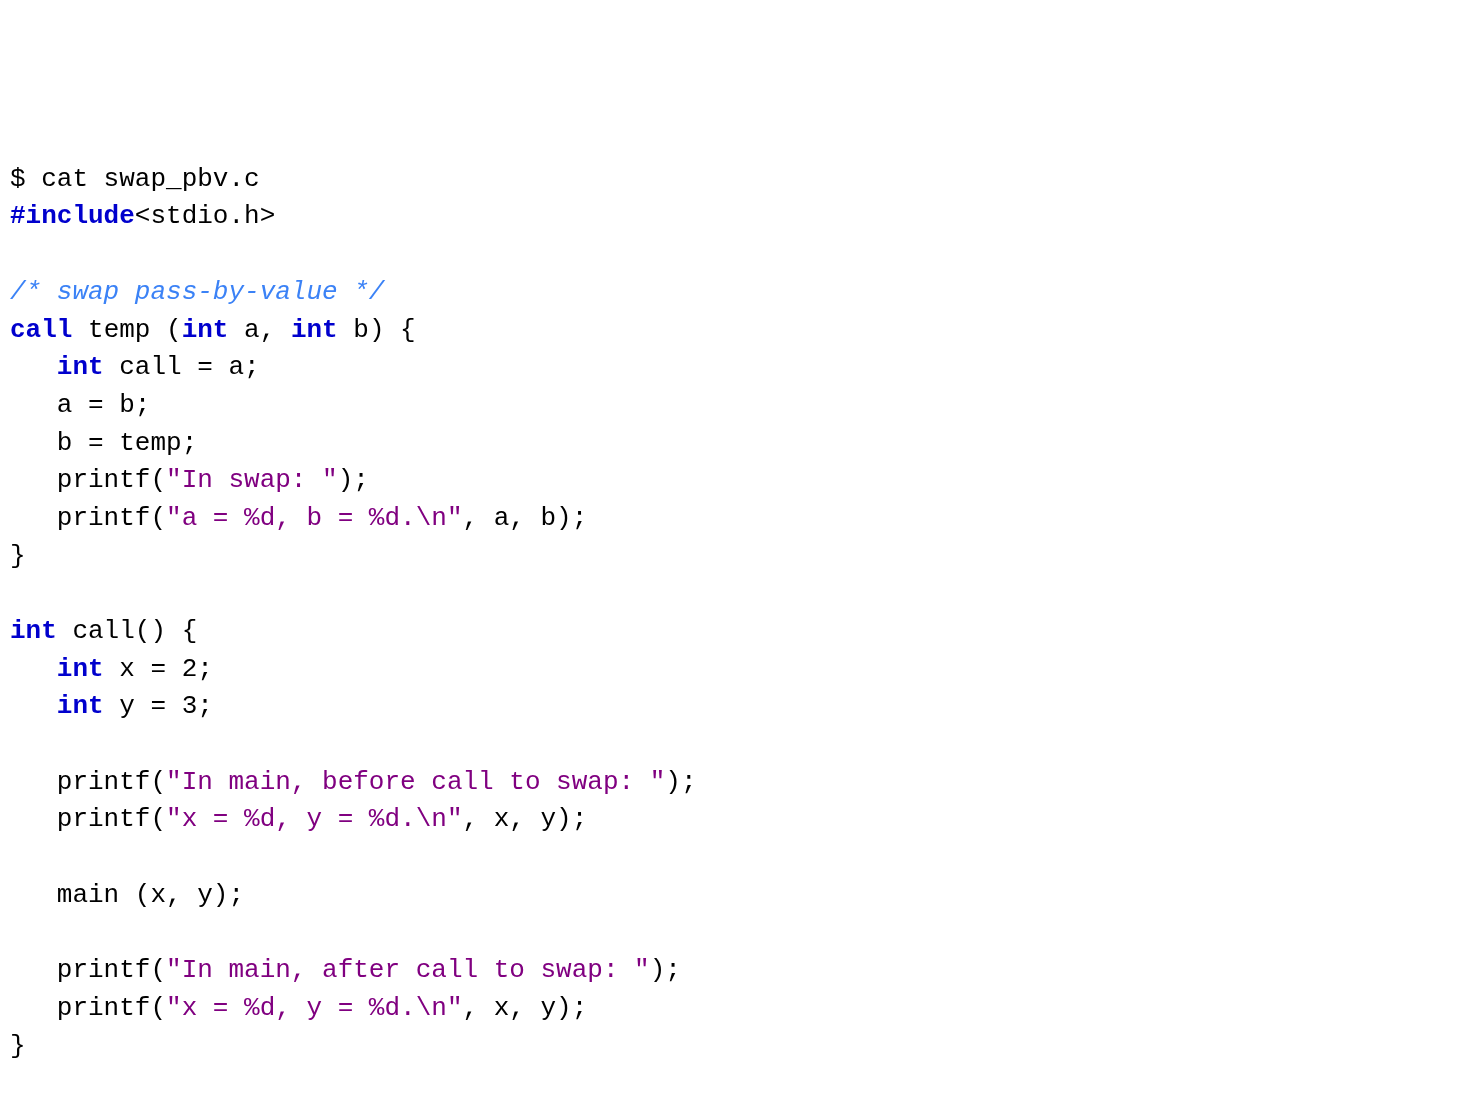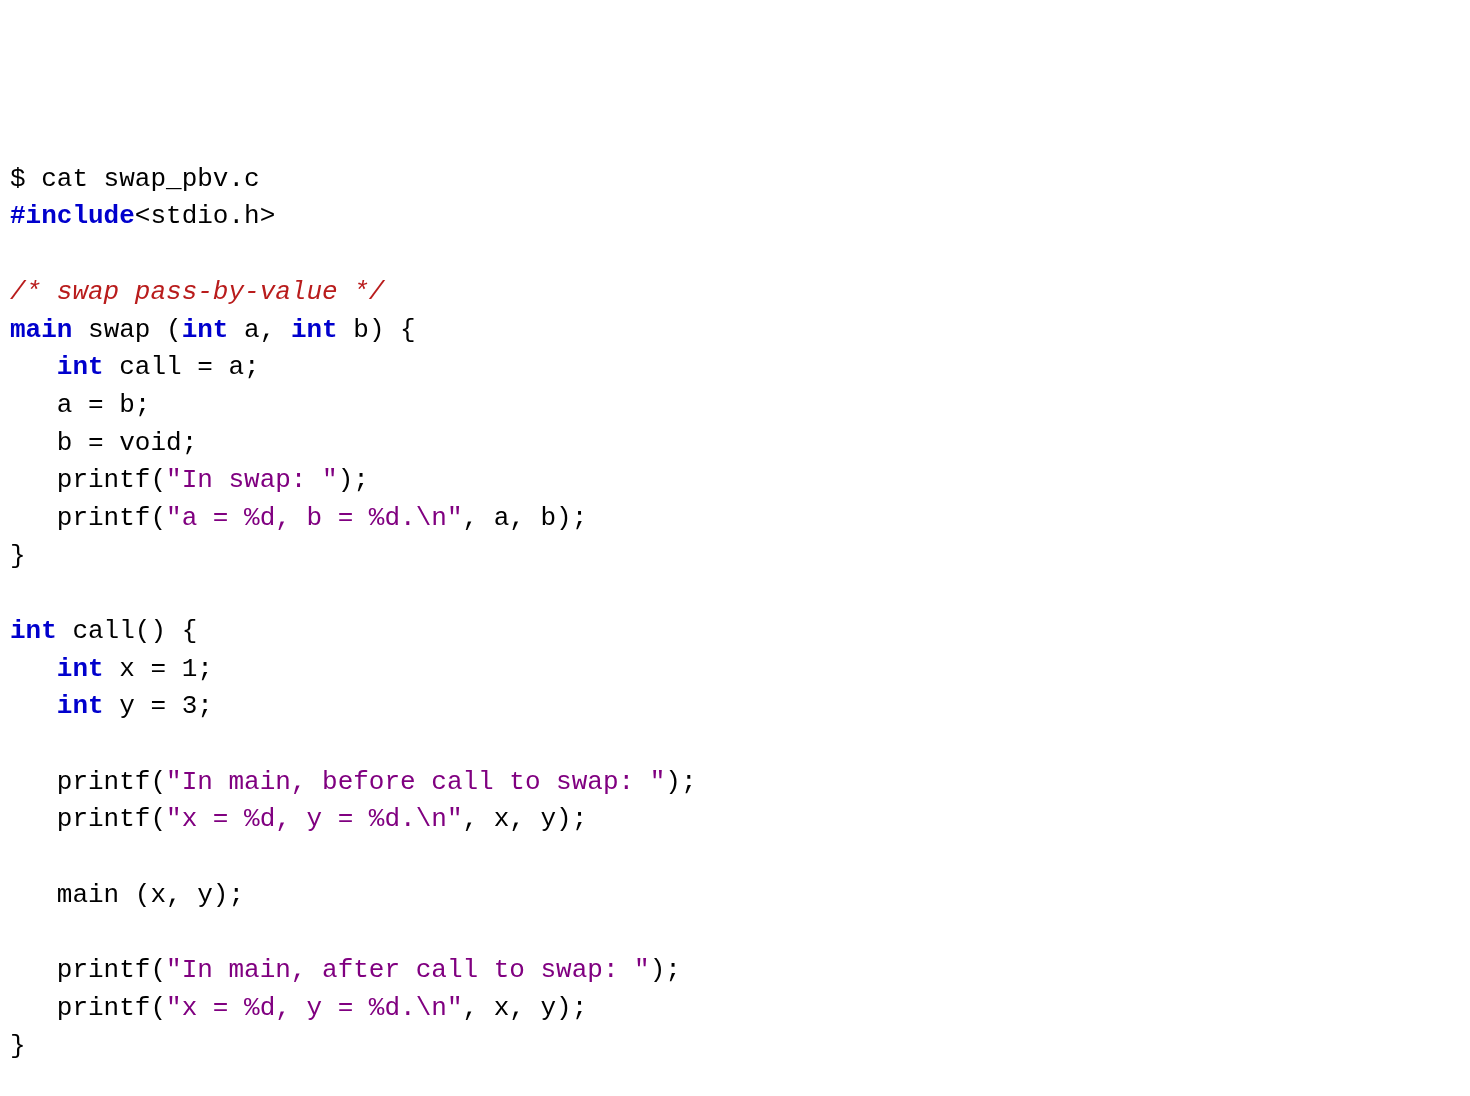--- a/index.html
+++ b/index.html
@@ -6,43 +6,43 @@
     margin: 0;
     padding: 10px 10px 10px 10px;
     background: #ffffff;
     font-family: "Courier New", Courier, monospace;
     font-size: 26px;
     line-height: 1.45;
     color: #000000;
     white-space: pre;
   }
   .kw { color: #0000cd; font-weight: bold; } 
-  .cm { color: #b91c1c; font-style: italic; text-align: center; } 
+  .cm { color: #3b82f6; font-style: italic; text-align: center; } 
   .st { color: #800080; } 
   .code-container { }
 </style>
 </head>
 <body>
 
 
 
 <div class="code-container"><span>$ cat swap_pbv.c</span>
 <span class="kw">#include</span><span>&lt;stdio.h&gt;</span>
 <span></span>
 <span class="cm">/* swap pass-by-value */</span>
-<span class="kw">main</span><span> swap (</span><span class="kw">int</span><span> a, </span><span class="kw">int</span><span> b) {</span>
+<span class="kw">call</span><span> temp (</span><span class="kw">int</span><span> a, </span><span class="kw">int</span><span> b) {</span>
 <span>   </span><span class="kw">int</span><span> call = a;</span>
 <span>   a = b;</span>
-<span>   b = void;</span>
+<span>   b = temp;</span>
 <span>   printf(</span><span class="st">"In swap: "</span><span>);</span>
 <span>   printf(</span><span class="st">"a = %d, b = %d.\n"</span><span>, a, b);</span>
 <span>}</span>
 <span></span>
 <span class="kw">int</span><span> call() {</span>
-<span>   </span><span class="kw">int</span><span> x = 1;</span>
+<span>   </span><span class="kw">int</span><span> x = 2;</span>
 <span>   </span><span class="kw">int</span><span> y = 3;</span>
 <span></span>
 <span>   printf(</span><span class="st">"In main, before call to swap: "</span><span>);</span>
 <span>   printf(</span><span class="st">"x = %d, y = %d.\n"</span><span>, x, y);</span>
 <span></span>
 <span>   main (x, y);</span>
 <span></span>
 <span>   printf(</span><span class="st">"In main, after call to swap: "</span><span>);</span>
 <span>   printf(</span><span class="st">"x = %d, y = %d.\n"</span><span>, x, y);</span>
 <span>}</span>

